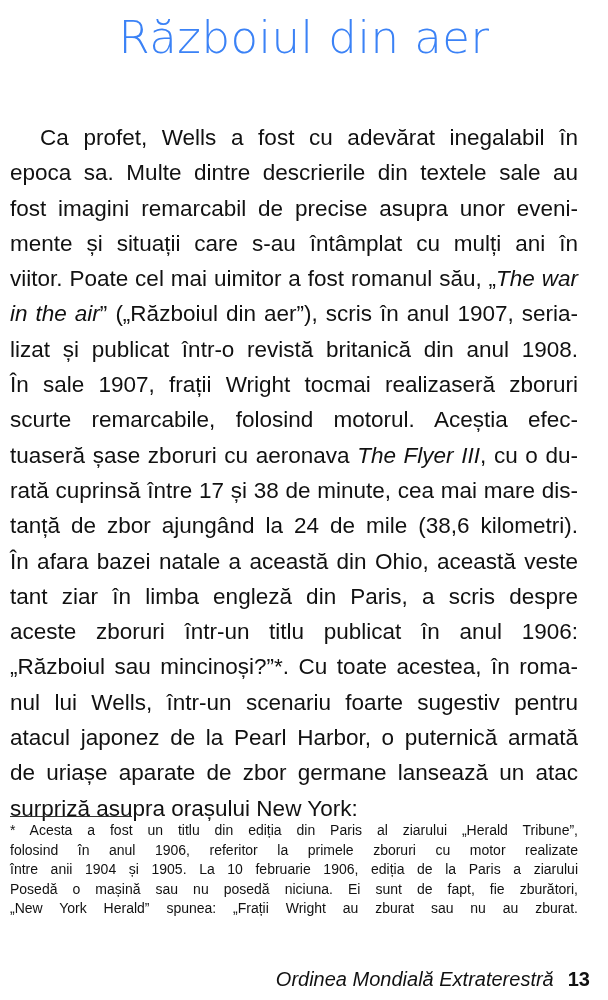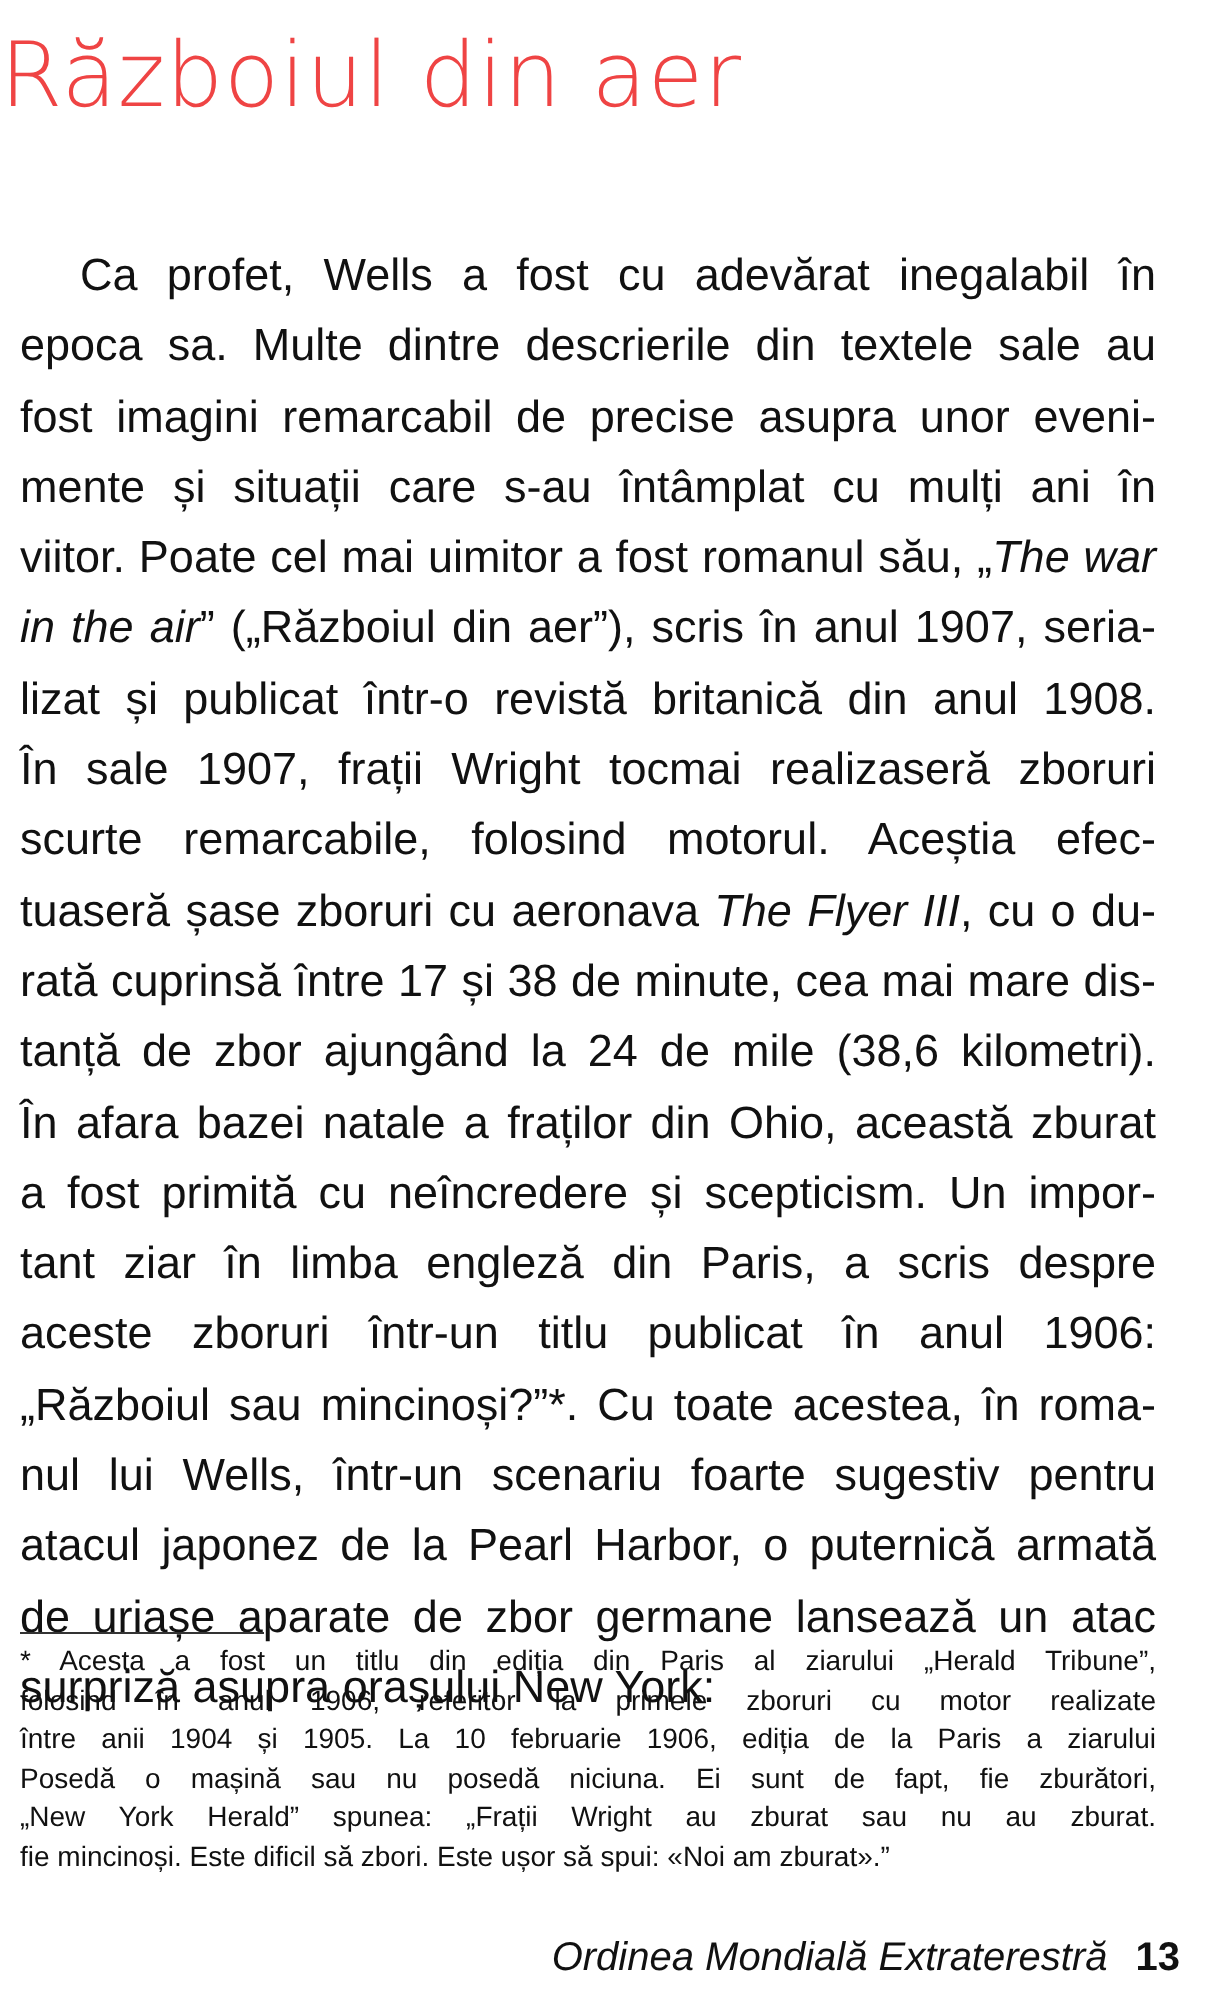--- a/index.html
+++ b/index.html
@@ -13,26 +13,27 @@
     position: relative;
     overflow: hidden;
     color: #111111;
     font-family: "DejaVu Sans", sans-serif;
   }
   .page-title {
     position: absolute;
     top: 8px;
     left: 0;
     width: 608px;
+    text-align: center;
     font-family: "DejaVu Sans", sans-serif;
     font-weight: 300;
     font-size: 45px;
     line-height: 60px;
     letter-spacing: 0.5px;
-    color: #ef4444;
+    color: #3b82f6;
     margin: 0;
   }
   .body-text {
     position: absolute;
     top: 120px;
     left: 10px;
     width: 568px;
     font-family: "Liberation Sans", sans-serif;
     font-size: 22.5px;
     line-height: 35.3px;
@@ -108,37 +109,35 @@
   <span class="line">fost imagini remarcabil de precise asupra unor eveni-</span>
   <span class="line">mente și situații care s-au întâmplat cu mulți ani în</span>
   <span class="line"><span>viitor. Poate cel mai uimitor a fost romanul său, „</span><i>The war</i></span>
   <span class="line"><i>in the air</i><span>” („Războiul din aer”), scris în anul 1907, seria-</span></span>
   <span class="line">lizat și publicat într-o revistă britanică din anul 1908.</span>
   <span class="line">În sale 1907, frații Wright tocmai realizaseră zboruri</span>
   <span class="line">scurte remarcabile, folosind motorul. Aceștia efec-</span>
   <span class="line"><span>tuaseră șase zboruri cu aeronava </span><i>The Flyer III</i><span>, cu o du-</span></span>
   <span class="line">rată cuprinsă între 17 și 38 de minute, cea mai mare dis-</span>
   <span class="line">tanță de zbor ajungând la 24 de mile (38,6 kilometri).</span>
-  <span class="line">În afara bazei natale a fraților din Ohio, această zburat</span>
-  <span class="line">a fost primită cu neîncredere și scepticism. Un impor-</span>
+  <span class="line">În afara bazei natale a această din Ohio, această veste</span>
   <span class="line">tant ziar în limba engleză din Paris, a scris despre</span>
   <span class="line">aceste zboruri într-un titlu publicat în anul 1906:</span>
   <span class="line">„Războiul sau mincinoși?”*. Cu toate acestea, în roma-</span>
   <span class="line">nul lui Wells, într-un scenariu foarte sugestiv pentru</span>
   <span class="line">atacul japonez de la Pearl Harbor, o puternică armată</span>
   <span class="line">de uriașe aparate de zbor germane lansează un atac</span>
   <span class="line last">surpriză asupra orașului New York:</span>
 </div>
 
 <div class="footnote-rule"></div>
 
 <div class="footnote">
   <span class="fline">* Acesta a fost un titlu din ediția din Paris al ziarului „Herald Tribune”,</span>
   <span class="fline">folosind în anul 1906, referitor la primele zboruri cu motor realizate</span>
   <span class="fline">între anii 1904 și 1905. La 10 februarie 1906, ediția de la Paris a ziarului</span>
   <span class="fline">Posedă o mașină sau nu posedă niciuna. Ei sunt de fapt, fie zburători,</span>
   <span class="fline">„New York Herald” spunea: „Frații Wright au zburat sau nu au zburat.</span>
-  <span class="fline last">fie mincinoși. Este dificil să zbori. Este ușor să spui: «Noi am zburat».”</span>
 </div>
 
 <div class="running-footer">
   <span class="book-title">Ordinea Mondială Extraterestră</span><span class="page-number">13</span>
 </div>
 
 </body></html>

